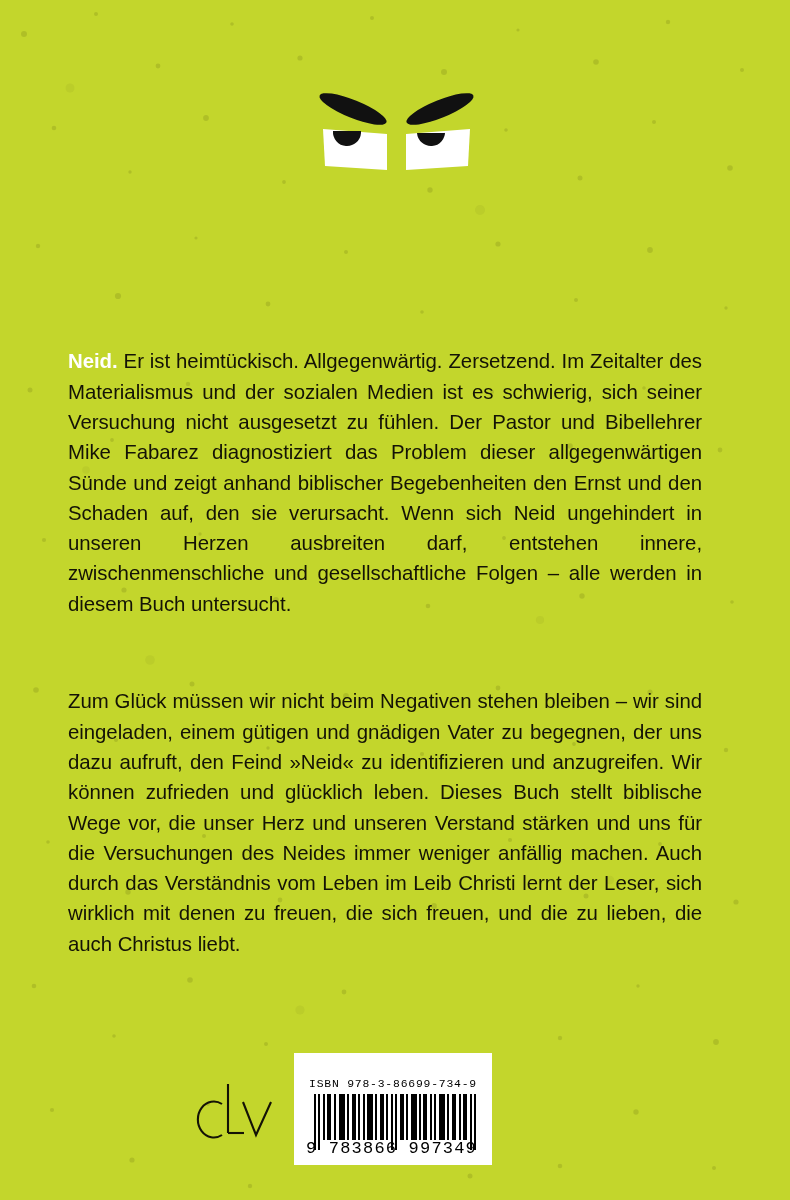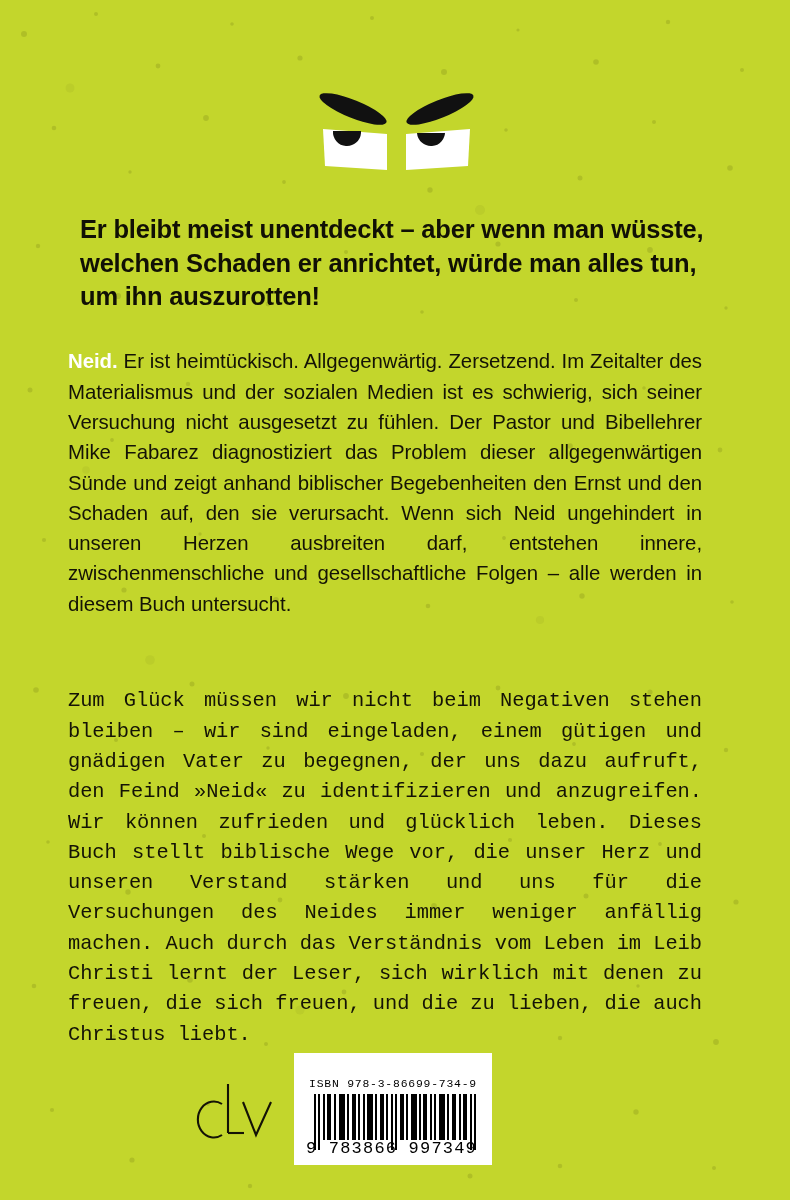--- a/index.html
+++ b/index.html
@@ -51,21 +51,21 @@
     left: 68px;
     width: 634px;
     font-size: 20.4px;
     line-height: 30.3px;
     color: #141306;
     text-align: justify;
     text-justify: inter-word;
     letter-spacing: -0.05px;
   }
   #para1 { top: 326px; }
-  #para2 { top: 666px; font-family: Liberation Mono, monospace; }
+  #para2 { top: 666px; }
   .lead-word {
     color: #ffffff;
     font-weight: bold;
   }
 
   
   #logo {
     position: absolute;
     left: 188px;
     top: 1078px;
@@ -225,21 +225,20 @@
 
     <path d="M18 47 L82 52 L82 88 L20 84 Z" fill="#ffffff"></path>
 
     <path d="M28 49 A14 14 0 0 0 56 51 L56 49 Z" fill="#111111"></path>
 
     <path d="M101 52 L165 47 L163 84 L101 88 Z" fill="#ffffff"></path>
 
     <path d="M112 51 A14 14 0 0 0 140 49 L140 51 Z" fill="#111111"></path>
   </svg>
 
-  <h1 id="headline">Er bleibt meist unentdeckt – aber wenn man wüsste, welchen Schaden er anrichtet, würde man alles tun, um ihn auszurotten!</h1>
 
   <p id="para1" class="body-para"><span class="lead-word">Neid.</span><span> Er ist heimtückisch. Allgegenwärtig. Zersetzend. Im Zeitalter des Materialismus und der sozialen Medien ist es schwierig, sich seiner Versuchung nicht ausgesetzt zu fühlen. Der Pastor und Bibellehrer Mike Fabarez diagnostiziert das Problem dieser allgegenwärtigen Sünde und zeigt anhand biblischer Begebenheiten den Ernst und den Schaden auf, den sie verursacht. Wenn sich Neid ungehindert in unseren Herzen ausbreiten darf, entstehen innere, zwischenmenschliche und gesellschaftliche Folgen – alle werden in diesem Buch untersucht.</span></p>
 
   <p id="para2" class="body-para">Zum Glück müssen wir nicht beim Negativen stehen bleiben – wir sind eingeladen, einem gütigen und gnädigen Vater zu begegnen, der uns dazu aufruft, den Feind »Neid« zu identifizieren und anzugreifen. Wir können zufrieden und glücklich leben. Dieses Buch stellt biblische Wege vor, die unser Herz und unseren Verstand stärken und uns für die Versuchungen des Neides immer weniger anfällig machen. Auch durch das Verständnis vom Leben im Leib Christi lernt der Leser, sich wirklich mit denen zu freuen, die sich freuen, und die zu lieben, die auch Christus liebt.</p>
 
   <svg id="logo" viewBox="0 0 86 62" aria-hidden="true">
     <g fill="none" stroke="#141306" stroke-width="2.1" stroke-linecap="butt">
 
       <path d="M34 26 A16 18 0 1 0 34 57"></path>
 

